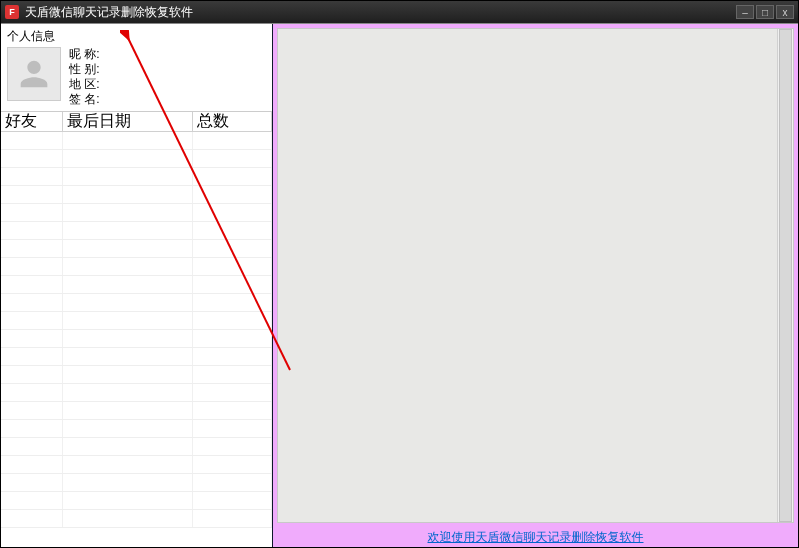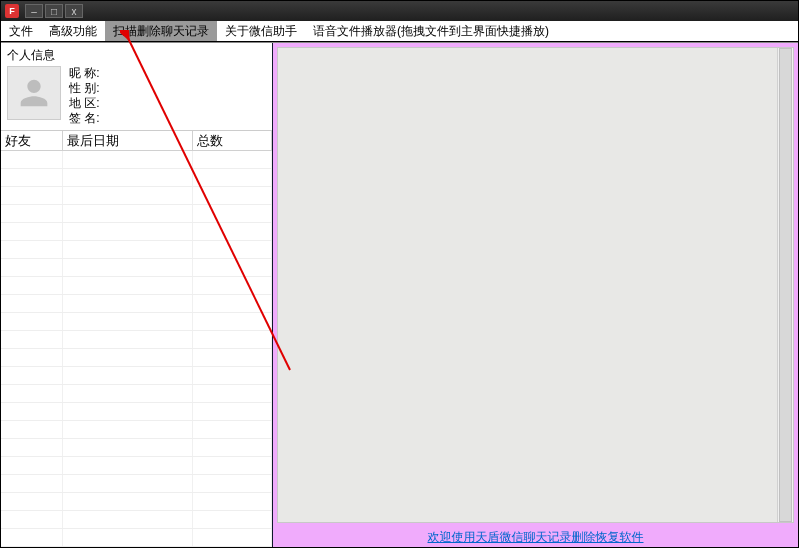--- a/index.html
+++ b/index.html
@@ -23,21 +23,21 @@
 
 .profile-section { padding: 4px 6px; border-bottom: 1px solid #ccc; }
 .profile-title { font-size: 12px; margin-bottom: 2px; }
 .profile-body { display: flex; gap: 8px; }
 .avatar { width: 54px; height: 54px; background: #e8e8e8; border: 1px solid #ccc; display: flex; align-items: center; justify-content: center; }
 .avatar svg { width: 40px; height: 40px; fill: #bdbdbd; }
 .profile-fields { font-size: 12px; line-height: 15px; }
 .profile-fields div { white-space: nowrap; }
 
 .table-section { flex: 1; display: flex; flex-direction: column; overflow: hidden; }
-.table-header { display: flex; height: 20px; background: #fff; border-bottom: 1px solid #d0d0d0; font-size: 13px; }
+.table-header { display: flex; height: 20px; background: #fff; border-bottom: 1px solid #d0d0d0; font-size: 16px; }
 .table-header .col { border-right: 1px solid #d0d0d0; padding: 2px 4px; display: flex; align-items: center; }
 .col-friend { width: 62px; }
 .col-date { width: 130px; }
 .col-count { flex: 1; }
 .table-body { flex: 1; overflow-y: auto; }
 .table-row { display: flex; height: 18px; border-bottom: 1px solid #eee; font-size: 12px; }
 .table-row .cell { border-right: 1px solid #f0f0f0; padding: 1px 4px; }
 
 .right-panel { flex: 1; display: flex; flex-direction: column; background: #f0abfc; position: relative; }
 .right-content { flex: 1; margin: 4px; background: #e8e8e6; border: 1px solid #c8c8c8; position: relative; }
@@ -47,34 +47,28 @@
 .bottom-link a { color: #0066cc; text-decoration: underline; cursor: pointer; }
 
 .annotation-arrow { position: absolute; top: 30px; left: 120px; pointer-events: none; z-index: 100; }
 </style>
 </head>
 <body>
 
 <div class="window">
   <div class="titlebar">
     <div class="logo">F</div>
+    <div class="title">天盾微信聊天记录删除恢复软件</div>
     <div class="controls">
       <div class="btn">–</div>
       <div class="btn">□</div>
       <div class="btn">x</div>
     </div>
   </div>
 
-  <div class="menubar">
-    <div class="menu-item">文件</div>
-    <div class="menu-item">高级功能</div>
-    <div class="menu-item highlight">扫描删除聊天记录</div>
-    <div class="menu-item">关于微信助手</div>
-    <div class="menu-item">语音文件播放器(拖拽文件到主界面快捷播放)</div>
-  </div>
 
   <div class="content">
     <div class="left-panel">
 
       <div class="profile-section">
         <div class="profile-title">个人信息</div>
         <div class="profile-body">
           <div class="avatar">
             <svg viewBox="0 0 24 24">
               <path d="M12 12c2.2 0 4-1.8 4-4s-1.8-4-4-4-4 1.8-4 4 1.8 4 4 4zm0 2c-2.7 0-8 1.3-8 4v2h16v-2c0-2.7-5.3-4-8-4z"></path>

